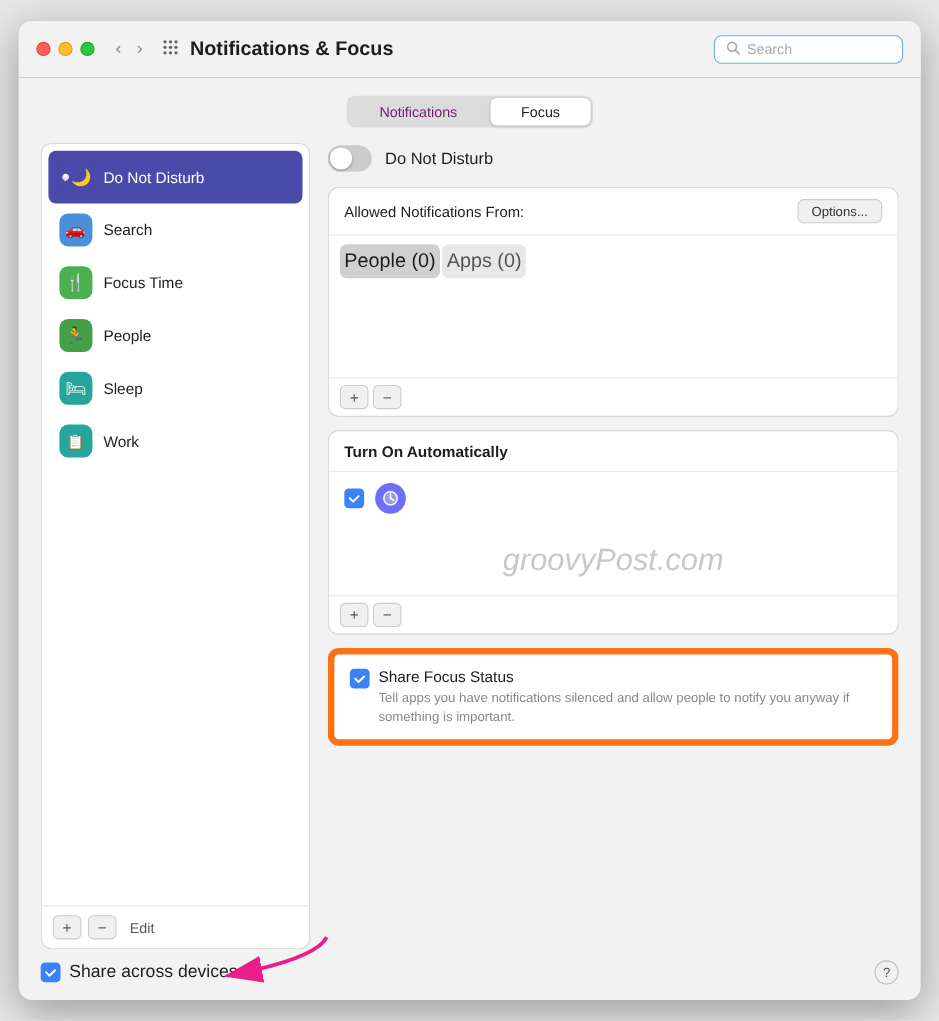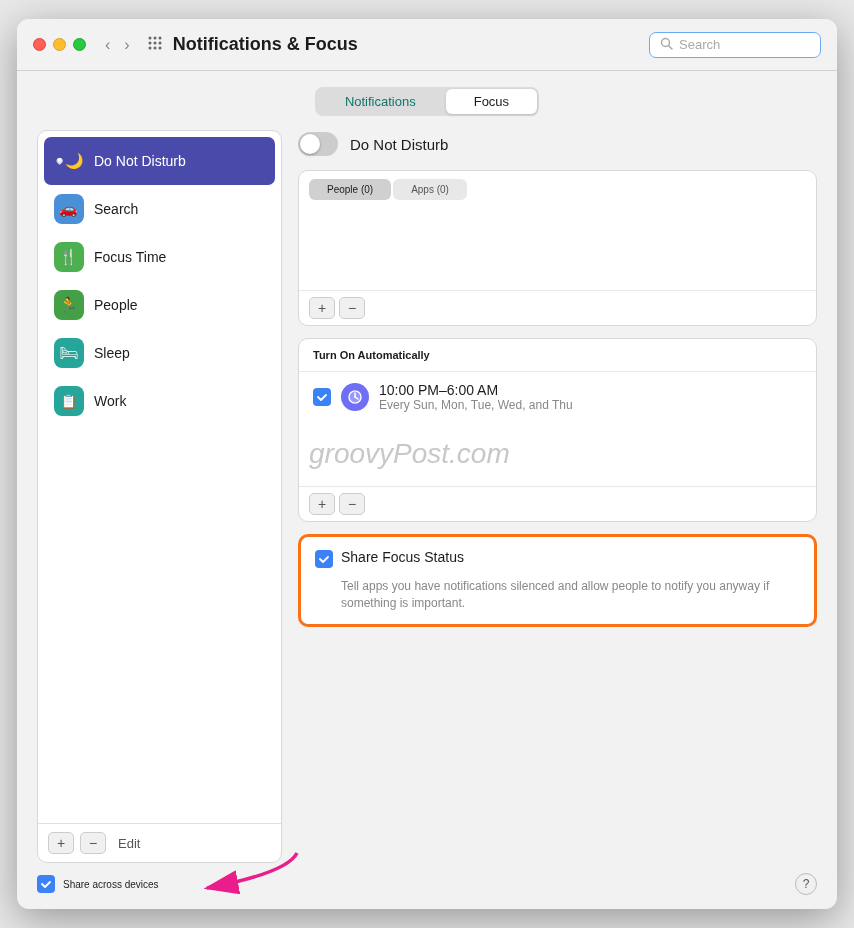--- a/index.html
+++ b/index.html
@@ -116,21 +116,21 @@
       display: flex;
       padding: 2px;
       gap: 2px;
     }
     .tab {
       padding: 5px 28px;
       border-radius: 6px;
       font-size: 13px;
       cursor: pointer;
       font-weight: 500;
-      color: #0f766e;
+      color: #701a75;
       border: none;
       background: none;
     }
     .tab.active {
       background: #fff;
       color: #1c1c1e;
       box-shadow: 0 1px 3px rgba(0,0,0,0.15);
     }
 
     
@@ -282,23 +282,23 @@
       color: #333;
     }
 
     
     .sub-tabs {
       display: flex;
       padding: 8px 10px 0 10px;
       gap: 2px;
     }
     .sub-tab {
-      padding: 5px 18px;
+      padding: 5px 4px;
       border-radius: 6px;
-      font-size: 10px;
+      font-size: 18px;
       cursor: pointer;
       border: none;
       background: #e8e8e8;
       color: #555;
     }
     .sub-tab.active {
       background: #d0d0d0;
       color: #1c1c1e;
       font-weight: 500;
     }
@@ -330,21 +330,21 @@
 
     
     .auto-section {
       background: #fff;
       border-radius: 10px;
       border: 1px solid #d8d8d8;
       overflow: hidden;
     }
     .auto-header {
       padding: 10px 14px;
-      font-size: 11px;
+      font-size: 14px;
       font-weight: 600;
       color: #1c1c1e;
       border-bottom: 1px solid #e8e8e8;
     }
     .auto-item {
       display: flex;
       align-items: center;
       padding: 10px 14px;
       gap: 10px;
     }
@@ -374,40 +374,40 @@
     .auto-item-main {
       font-size: 14px;
       font-weight: 500;
       color: #1c1c1e;
     }
     .auto-item-sub {
       font-size: 12px;
       color: #888;
     }
     .watermark {
-      text-align: left;
+      text-align: center;
       padding: 16px 10px;
       font-size: 28px;
       color: #c8c8c8;
       font-style: italic;
       font-weight: 300;
     }
     .auto-footer {
       display: flex;
       align-items: center;
       padding: 6px 10px;
       border-top: 1px solid #e8e8e8;
       gap: 4px;
     }
 
     
     .share-section {
       background: #fff;
       border-radius: 10px;
-      border: 3px solid #f97316;
+      border: 6px solid #f97316;
       padding: 12px 14px;
     }
     .share-row {
       display: flex;
       align-items: flex-start;
       gap: 8px;
     }
     .share-checkbox {
       width: 18px;
       height: 18px;
@@ -422,21 +422,21 @@
     .share-text-group { flex: 1; }
     .share-title {
       font-size: 14px;
       font-weight: 500;
       color: #1c1c1e;
     }
     .share-desc {
       font-size: 12px;
       color: #888;
       line-height: 1.4;
-      margin-top: 13px;
+      margin-top: 3px;
     }
 
     
     .bottom-bar {
       display: flex;
       align-items: center;
       padding: 10px 20px 14px 20px;
       position: relative;
     }
     .share-devices-row {
@@ -448,21 +448,21 @@
       width: 18px;
       height: 18px;
       background: #3b82f6;
       border-radius: 4px;
       display: flex;
       align-items: center;
       justify-content: center;
       flex-shrink: 0;
     }
     .share-devices-label {
-      font-size: 10px;
+      font-size: 16px;
       color: #1c1c1e;
     }
     .help-btn {
       margin-left: auto;
       width: 22px;
       height: 22px;
       border-radius: 50%;
       border: 1px solid #bbb;
       background: #f0f0f0;
       display: flex;
@@ -593,20 +593,24 @@
       <div class="right-panel">
 
         <div class="toggle-row">
           <div class="toggle-switch">
             <div class="knob"></div>
           </div>
           <span class="toggle-label">Do Not Disturb</span>
         </div>
 
         <div class="section-card">
+          <div class="card-header">
+            <span class="card-header-text">Allowed Notifications From:</span>
+            <button class="options-btn">Options...</button>
+          </div>
           <div class="sub-tabs">
             <button class="sub-tab active">People (0)</button>
             <button class="sub-tab">Apps (0)</button>
           </div>
           <div class="card-empty-area"></div>
           <div class="card-footer">
             <button class="card-footer-btn">+</button>
             <button class="card-footer-btn">−</button>
           </div>
         </div>
@@ -619,24 +623,20 @@
                 <path d="M2 6l3 3 5-5" stroke="white" stroke-width="1.8" stroke-linecap="round" stroke-linejoin="round"></path>
               </svg>
             </div>
             <div class="auto-clock-icon">
               <svg width="16" height="16" viewBox="0 0 16 16" fill="none">
                 <circle cx="8" cy="8" r="7" fill="white" opacity="0.3"></circle>
                 <circle cx="8" cy="8" r="6" stroke="white" stroke-width="1.2"></circle>
                 <line x1="8" y1="4" x2="8" y2="8" stroke="white" stroke-width="1.5" stroke-linecap="round"></line>
                 <line x1="8" y1="8" x2="11" y2="10" stroke="white" stroke-width="1.5" stroke-linecap="round"></line>
               </svg>
-            </div>
-            <div class="auto-item-text">
-              <div class="auto-item-main">10:00 PM–6:00 AM</div>
-              <div class="auto-item-sub">Every Sun, Mon, Tue, Wed, and Thu</div>
             </div>
           </div>
           <div class="watermark">groovyPost.com</div>
           <div class="auto-footer">
             <button class="card-footer-btn">+</button>
             <button class="card-footer-btn">−</button>
           </div>
         </div>
 
         <div class="share-section">

